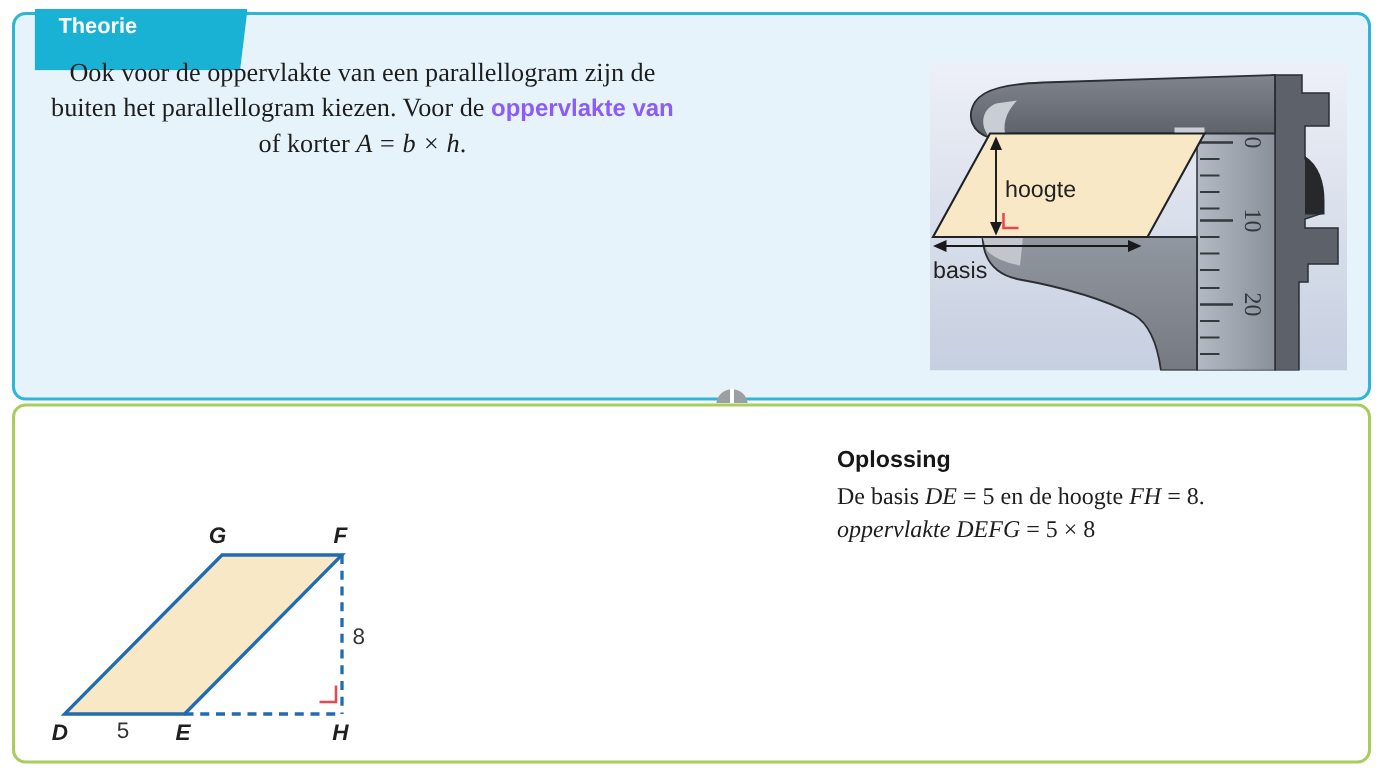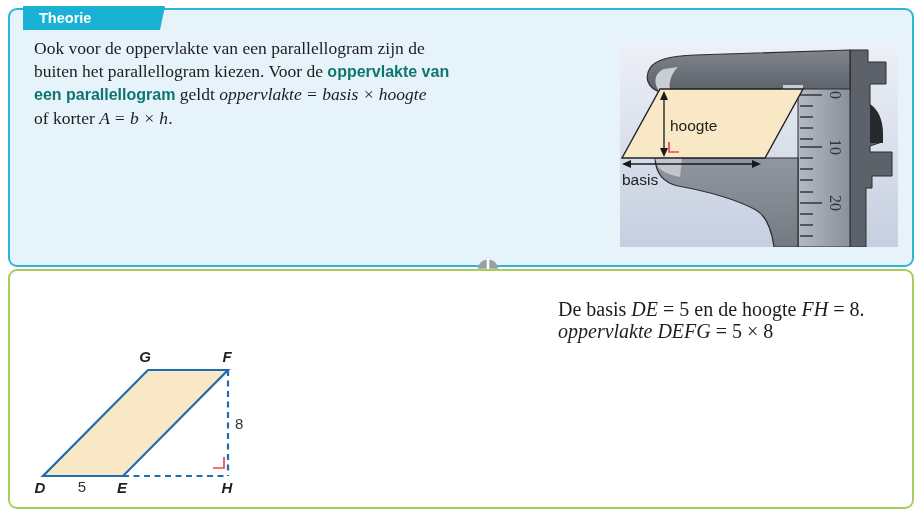--- a/index.html
+++ b/index.html
@@ -3,70 +3,69 @@
 <meta charset="utf-8">
 <style>
   html,body{margin:0;padding:0;background:#ffffff;}
   .page{position:relative;width:924px;height:517px;background:#ffffff;
         font-family:"Liberation Serif",serif;overflow:hidden;}
   .page *{box-sizing:border-box;}
 
   
   .theory-box{position:absolute;left:8px;top:8px;width:906px;height:259px;
               background:#e6f3fa;border:2px solid #2eb6d7;border-radius:9px;}
-  .tab{position:absolute;height:24px;width:142px;color:#ffffff;
+  .tab{position:absolute;height:41px;width:142px;color:#ffffff;
        font-family:"Liberation Sans",sans-serif;font-weight:bold;font-size:14.5px;
        line-height:24px;padding-left:16px;
        clip-path:polygon(0 0,100% 0,calc(100% - 5px) 100%,0 100%);}
   .tab-theorie{left:23px;top:6px;background:#19b2d5;}
   .tab-voorbeeld{left:23px;top:271px;background:#a1c74b;}
 
   .theory-text{position:absolute;left:34px;top:37px;font-size:17.5px;
-               line-height:22.6px;color:#1d1d1d;}
+               line-height:22.6px;color:#1d1d1d;text-align:center;}
   .theory-text .tline{white-space:pre;}
   .hl{font-family:"Liberation Sans",sans-serif;font-weight:bold;
-      color:#0f766e;font-size:16px;}
+      color:#8b5cf6;font-size:16px;}
   .it{font-style:italic;}
 
   .caliper-figure{position:absolute;left:620px;top:42px;width:278px;height:205px;}
 
   
   .divider-icon{position:absolute;left:477px;top:259px;width:22px;height:22px;}
 
   
   .voorbeeld-box{position:absolute;left:8px;top:269px;width:906px;height:240px;
                  background:#ffffff;border:2px solid #a9cd5d;border-radius:9px;}
   .task-line{position:absolute;left:34px;top:301px;font-size:17.5px;color:#1d1d1d;
              white-space:pre;}
   .example-figure{position:absolute;left:18px;top:344px;width:262px;height:162px;}
 
   .oplossing{position:absolute;left:558px;top:298px;color:#1d1d1d;}
   .oplossing .op-title{font-family:"Liberation Sans",sans-serif;font-weight:bold;
                        font-size:15.5px;margin-bottom:5px;color:#161616;}
-  .oplossing .op-line{font-size:20px;line-height:22.3px;white-space:pre;}
+  .oplossing .op-line{font-size:16px;line-height:22.3px;white-space:pre;}
 
   
   .svg-sans{font-family:"Liberation Sans",sans-serif;}
   .svg-serif{font-family:"Liberation Serif",serif;}
 </style>
 </head>
 <body>
 
 <div class="page">
 
   <div class="theory-box"></div>
 
   <div class="tab tab-theorie">
     <span>Theorie</span>
   </div>
 
   <div class="theory-text">
     <div class="tline"><span>Ook voor de oppervlakte van een parallellogram zijn de</span></div>
     <div class="tline"><span>buiten het parallellogram kiezen. Voor de </span><span class="hl">oppervlakte van</span></div>
-    <div class="tline"><span class="hl">een parallellogram</span><span> geldt </span><span class="it">oppervlakte = basis × hoogte</span></div>
     <div class="tline"><span>of korter </span><span class="it">A = b × h</span><span>.</span></div>
   </div>
 
   <svg class="caliper-figure" viewBox="0 0 278 205" width="278" height="205">
     <defs>
       <linearGradient id="bgG" x1="0" y1="0" x2="0" y2="1">
         <stop offset="0" stop-color="#edf0f7"></stop>
           <stop offset="1" stop-color="#c6cfe0"></stop>
       </linearGradient>
       <linearGradient id="armG" x1="0" y1="0" x2="0" y2="1">
@@ -134,17 +133,18 @@
     <text class="svg-sans" x="22" y="149" font-size="15" font-weight="bold" font-style="italic" fill="#1f1f1f" text-anchor="middle">D</text>
     <text class="svg-sans" x="64" y="148" font-size="15" fill="#333333" text-anchor="middle">5</text>
     <text class="svg-sans" x="104" y="149" font-size="15" font-weight="bold" font-style="italic" fill="#1f1f1f" text-anchor="middle">E</text>
     <text class="svg-sans" x="209" y="149" font-size="15" font-weight="bold" font-style="italic" fill="#1f1f1f" text-anchor="middle">H</text>
     <text class="svg-sans" x="127" y="18" font-size="15" font-weight="bold" font-style="italic" fill="#1f1f1f" text-anchor="middle">G</text>
     <text class="svg-sans" x="209" y="18" font-size="15" font-weight="bold" font-style="italic" fill="#1f1f1f" text-anchor="middle">F</text>
     <text class="svg-sans" x="217" y="85" font-size="15" fill="#333333">8</text>
   </svg>
 
   <div class="oplossing">
+    <div class="op-title">Oplossing</div>
     <div class="op-line"><span>De basis </span><span class="it">DE</span><span> = 5 en de hoogte </span><span class="it">FH</span><span> = 8.</span></div>
     <div class="op-line"><span class="it">oppervlakte DEFG</span><span> = 5 × 8</span></div>
   </div>
 
 </div>
 
 </body></html>

